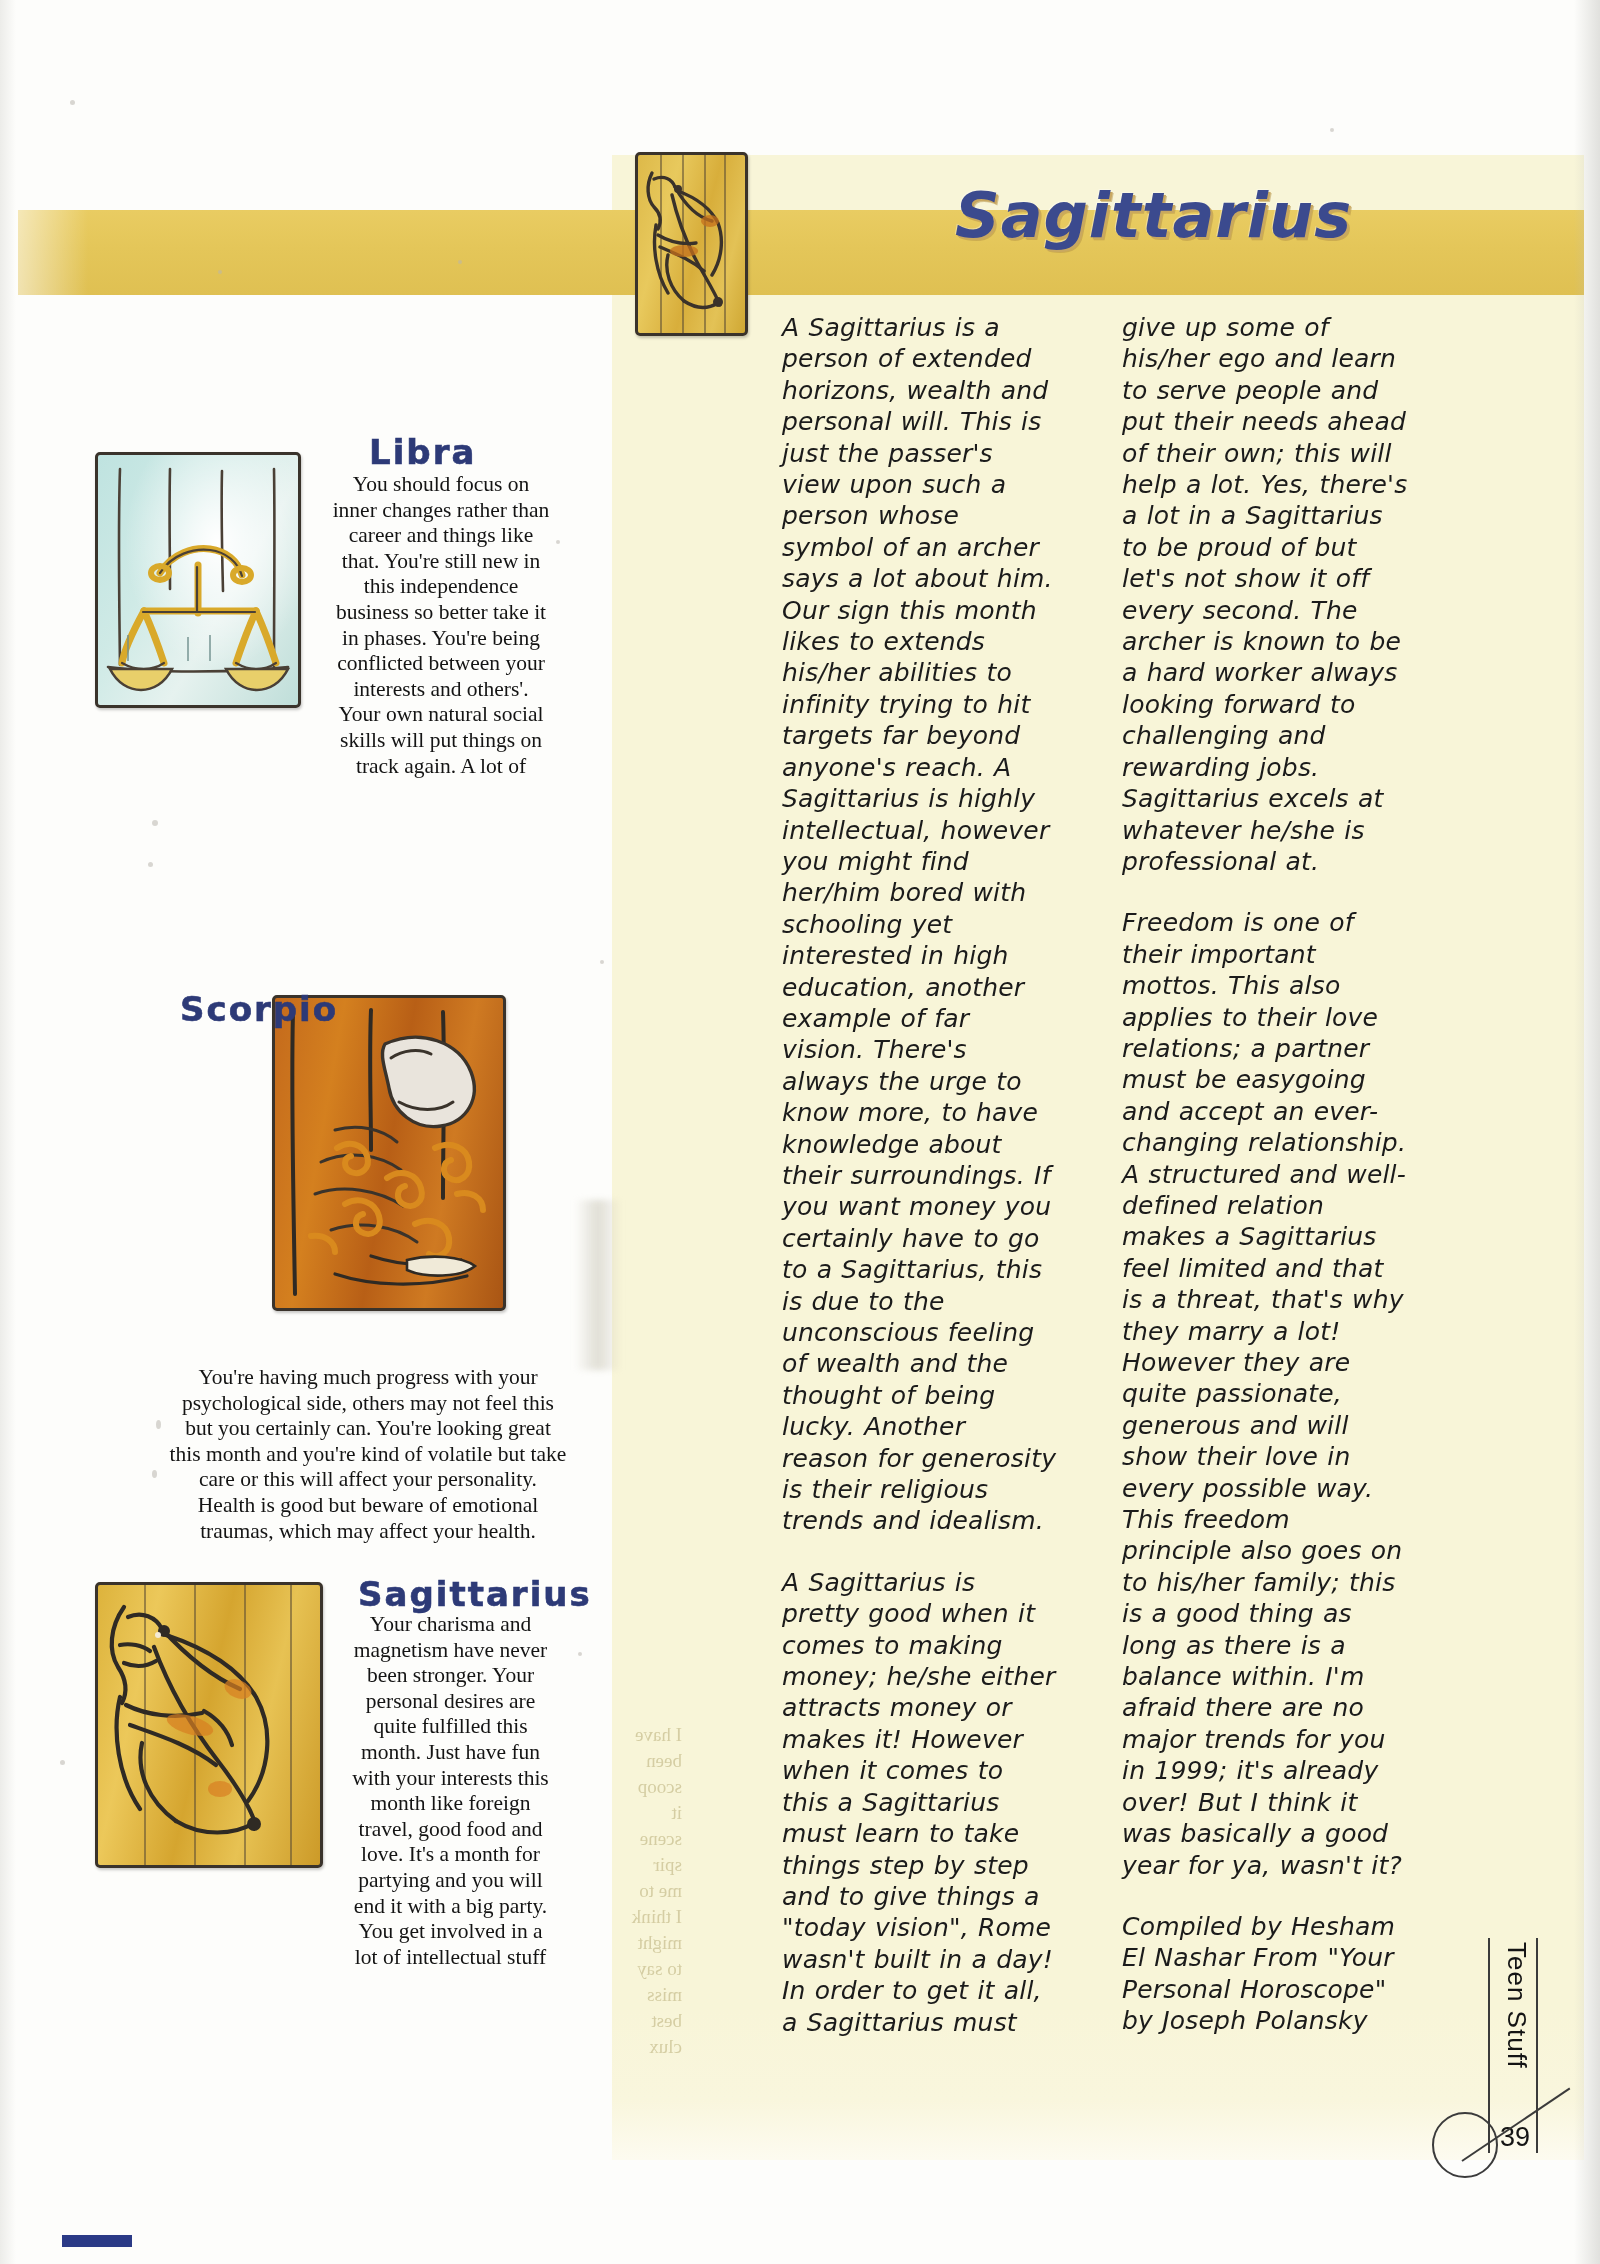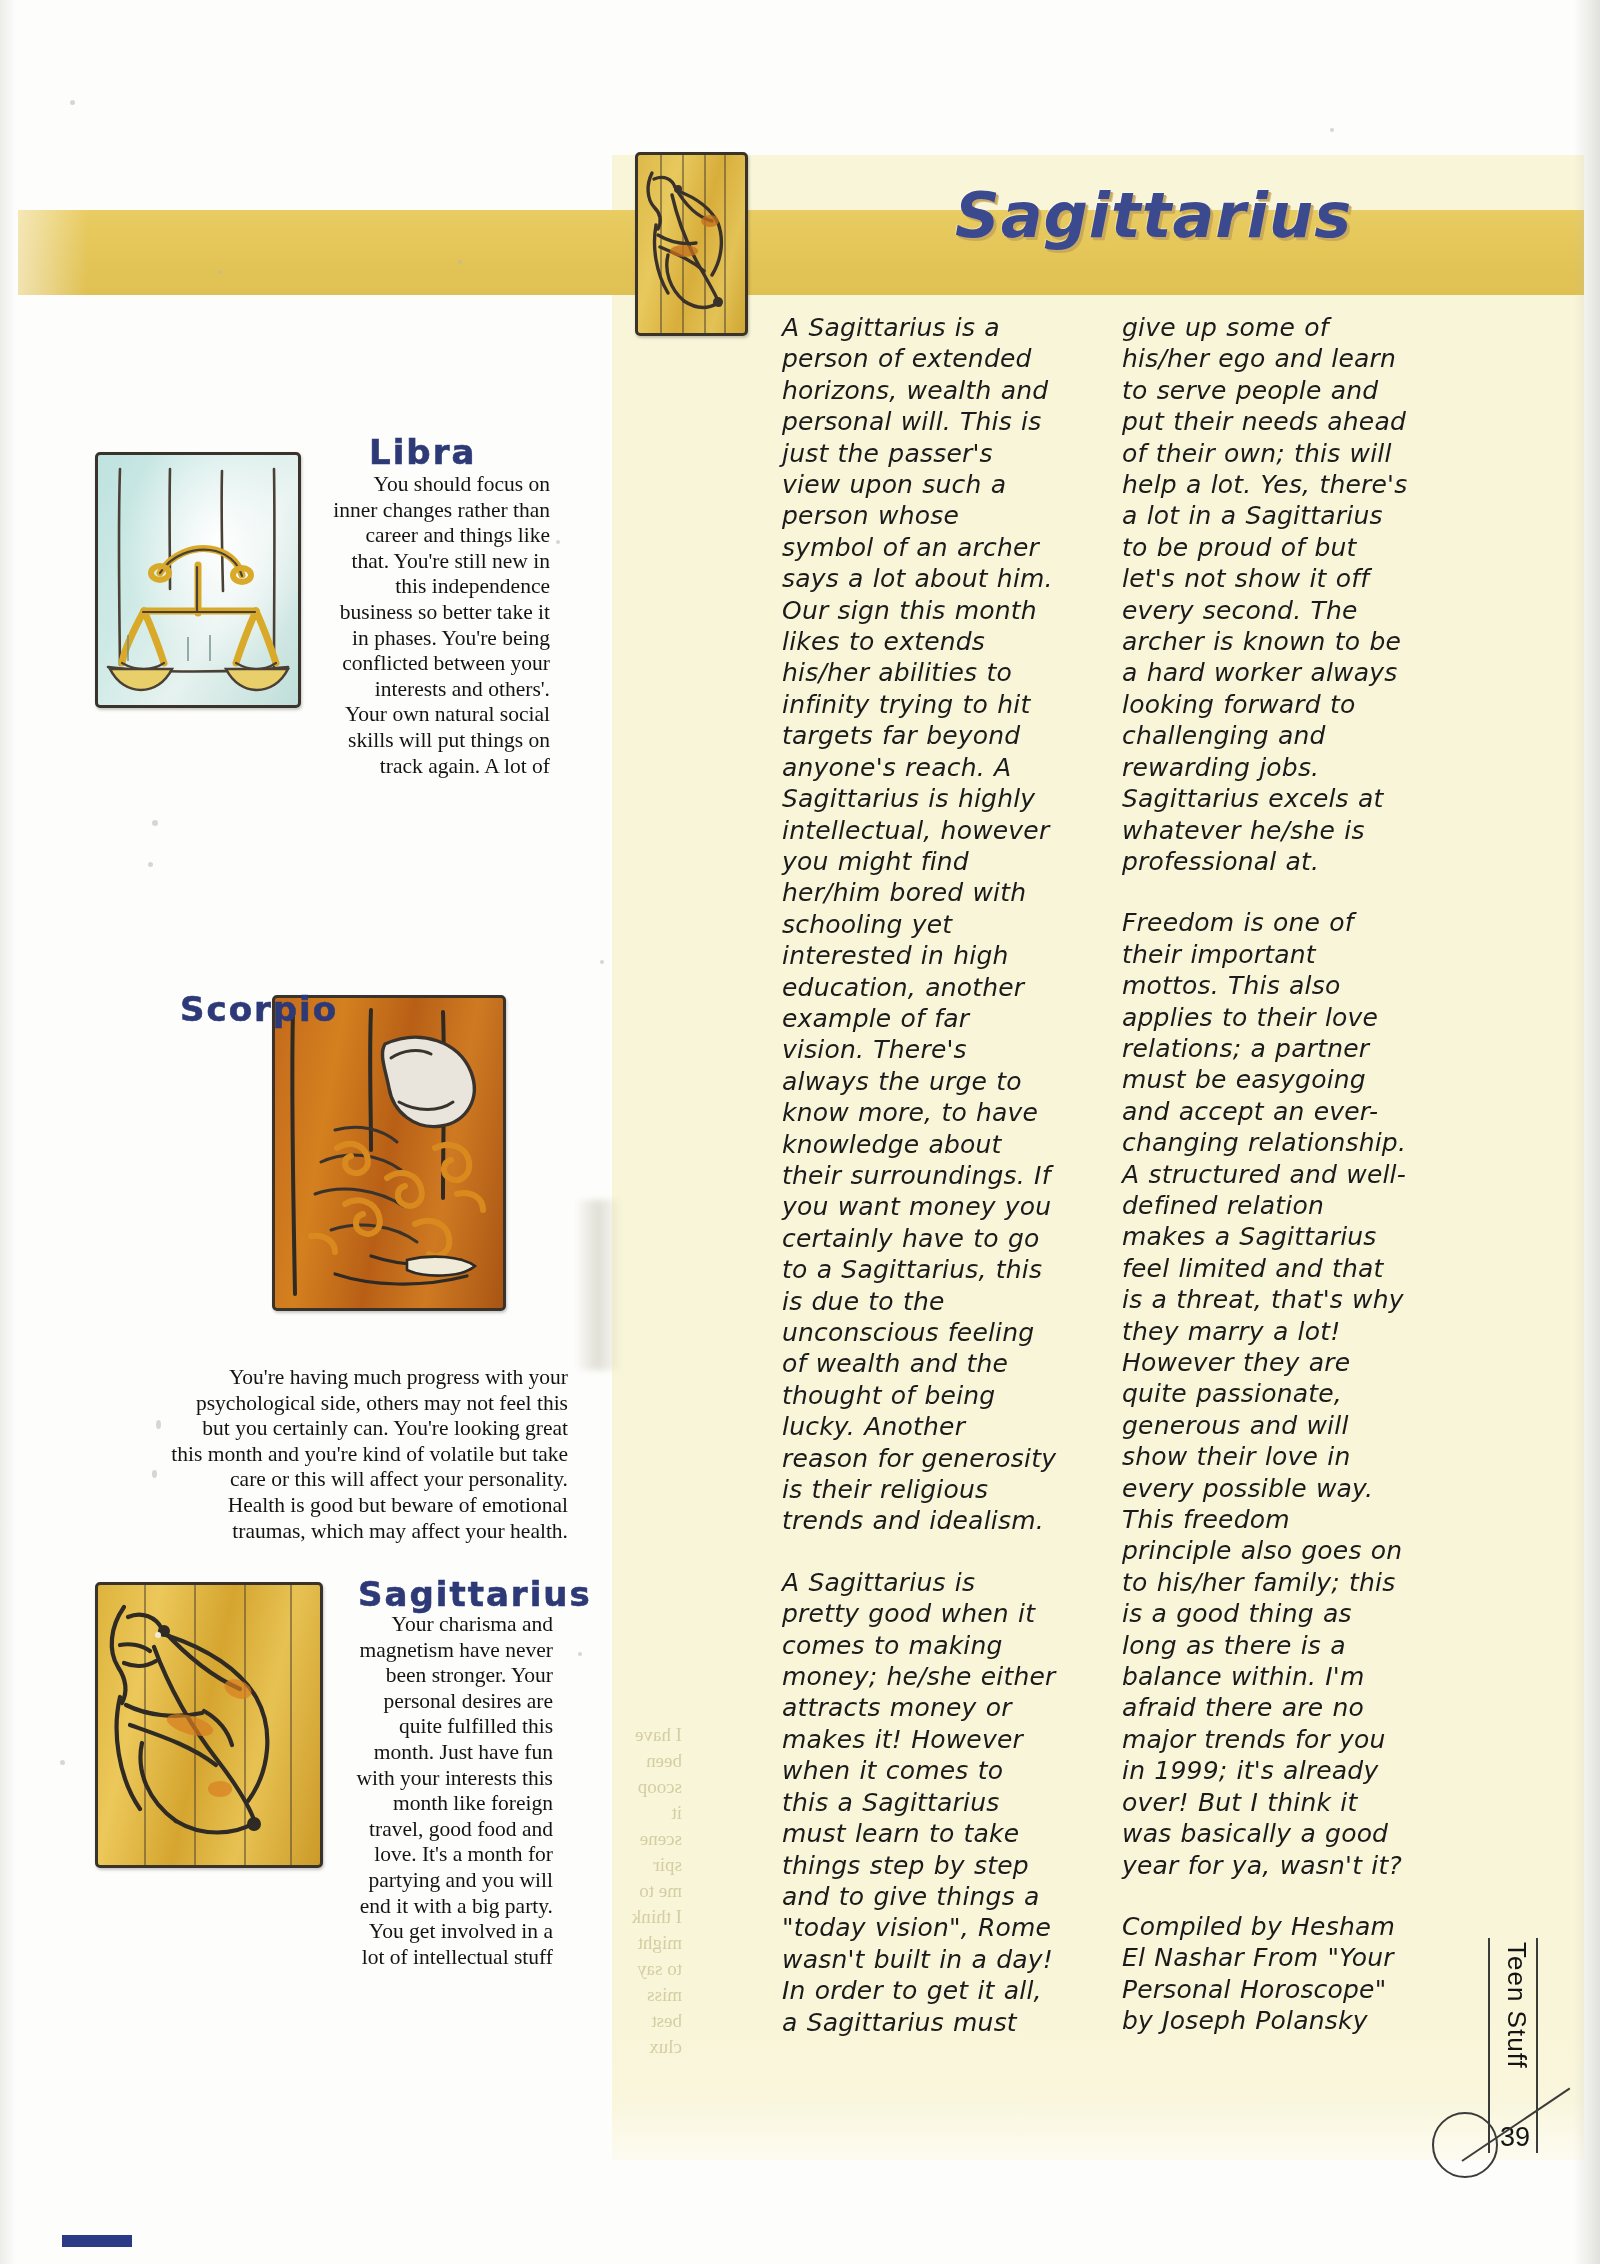--- a/index.html
+++ b/index.html
@@ -176,21 +176,21 @@
     white-space: nowrap;
   }
 
   
   .serif-col {
     position: absolute;
     font-family: "Liberation Serif", serif;
     font-size: 21.5px;
     line-height: 25.6px;
     color: #141414;
-    text-align: right;
+    text-align: center;
     hyphens: none;
   }
 
   
   .cream-col {
     position: absolute;
     font-family: "DejaVu Sans", sans-serif;
     font-style: italic;
     font-size: 25px;
     line-height: 31.4px;

